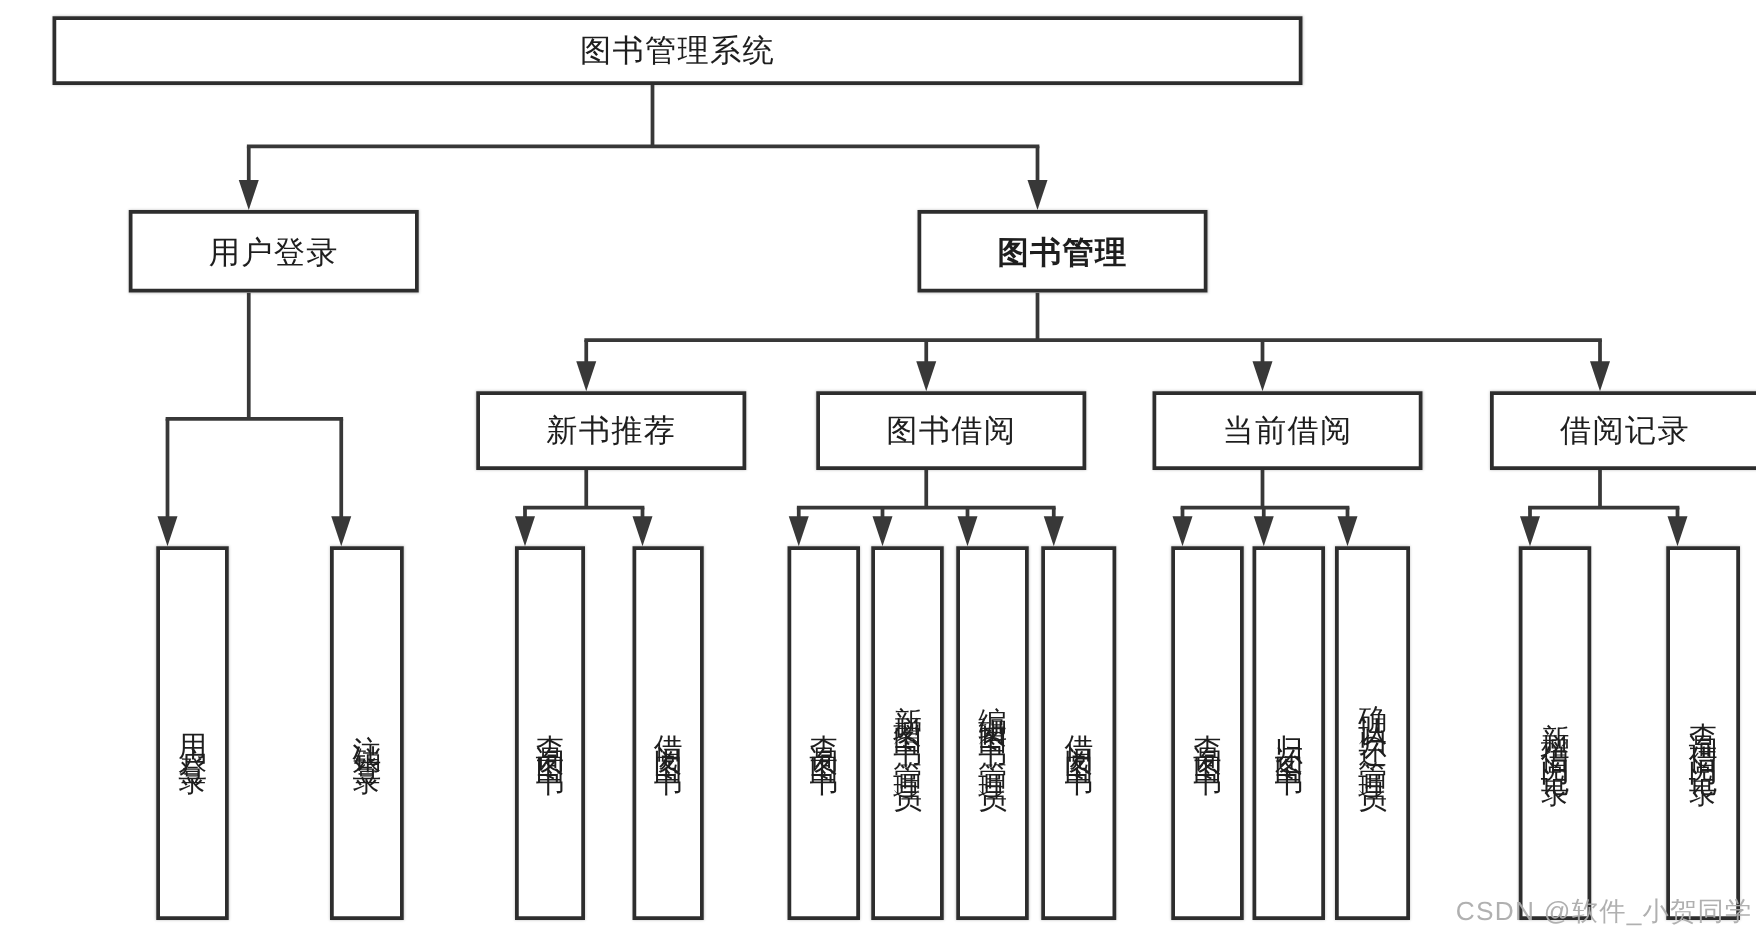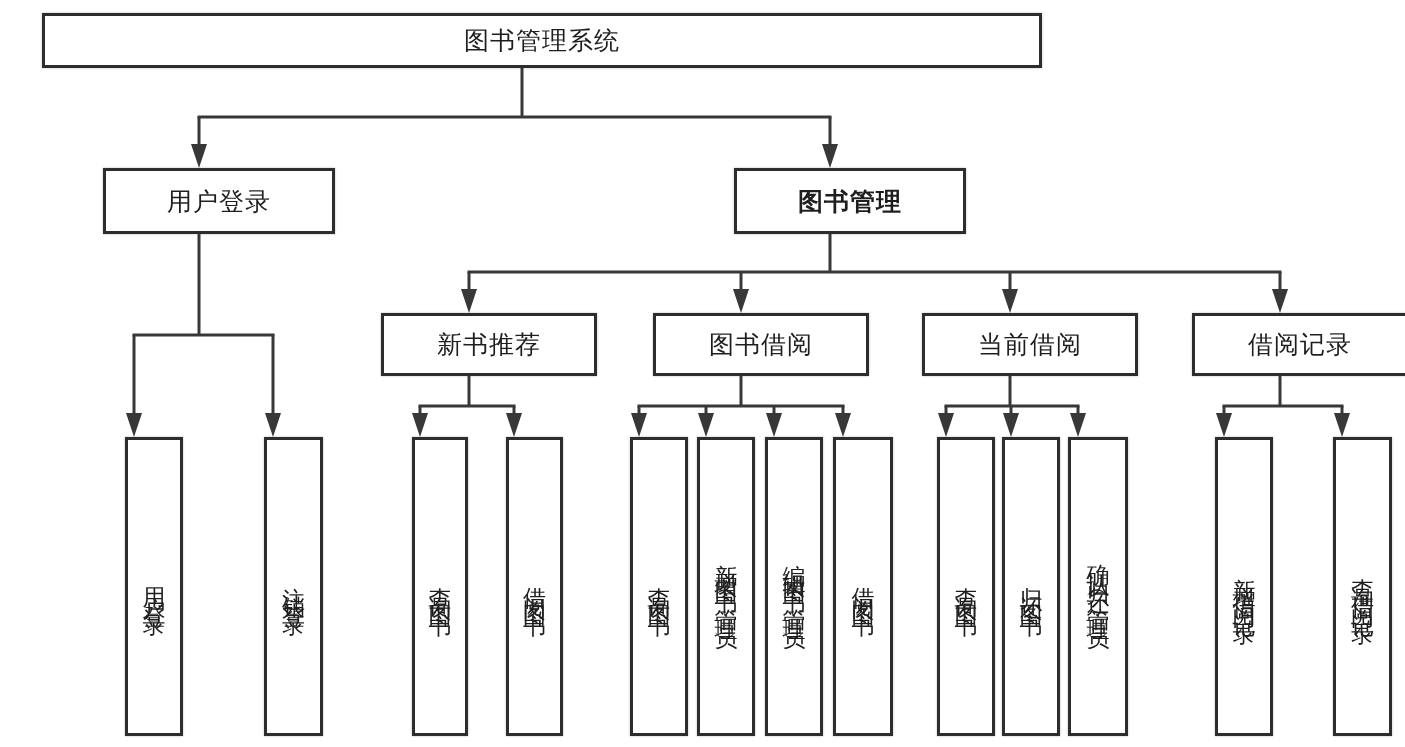--- a/index.html
+++ b/index.html
@@ -193,14 +193,15 @@
     <span class="vtext">确认归还（管理员）</span>
   </div>
 
   <div class="box leaf" style="left:1195px; width:58px;">
     <span class="vtext">新增借阅记录</span>
   </div>
   <div class="box leaf" style="left:1313px; width:59px;">
     <span class="vtext">查询借阅记录</span>
   </div>
 
+  <div id="watermark">CSDN @软件_小贺同学</div>
 
 </div>
 
 </body></html>

